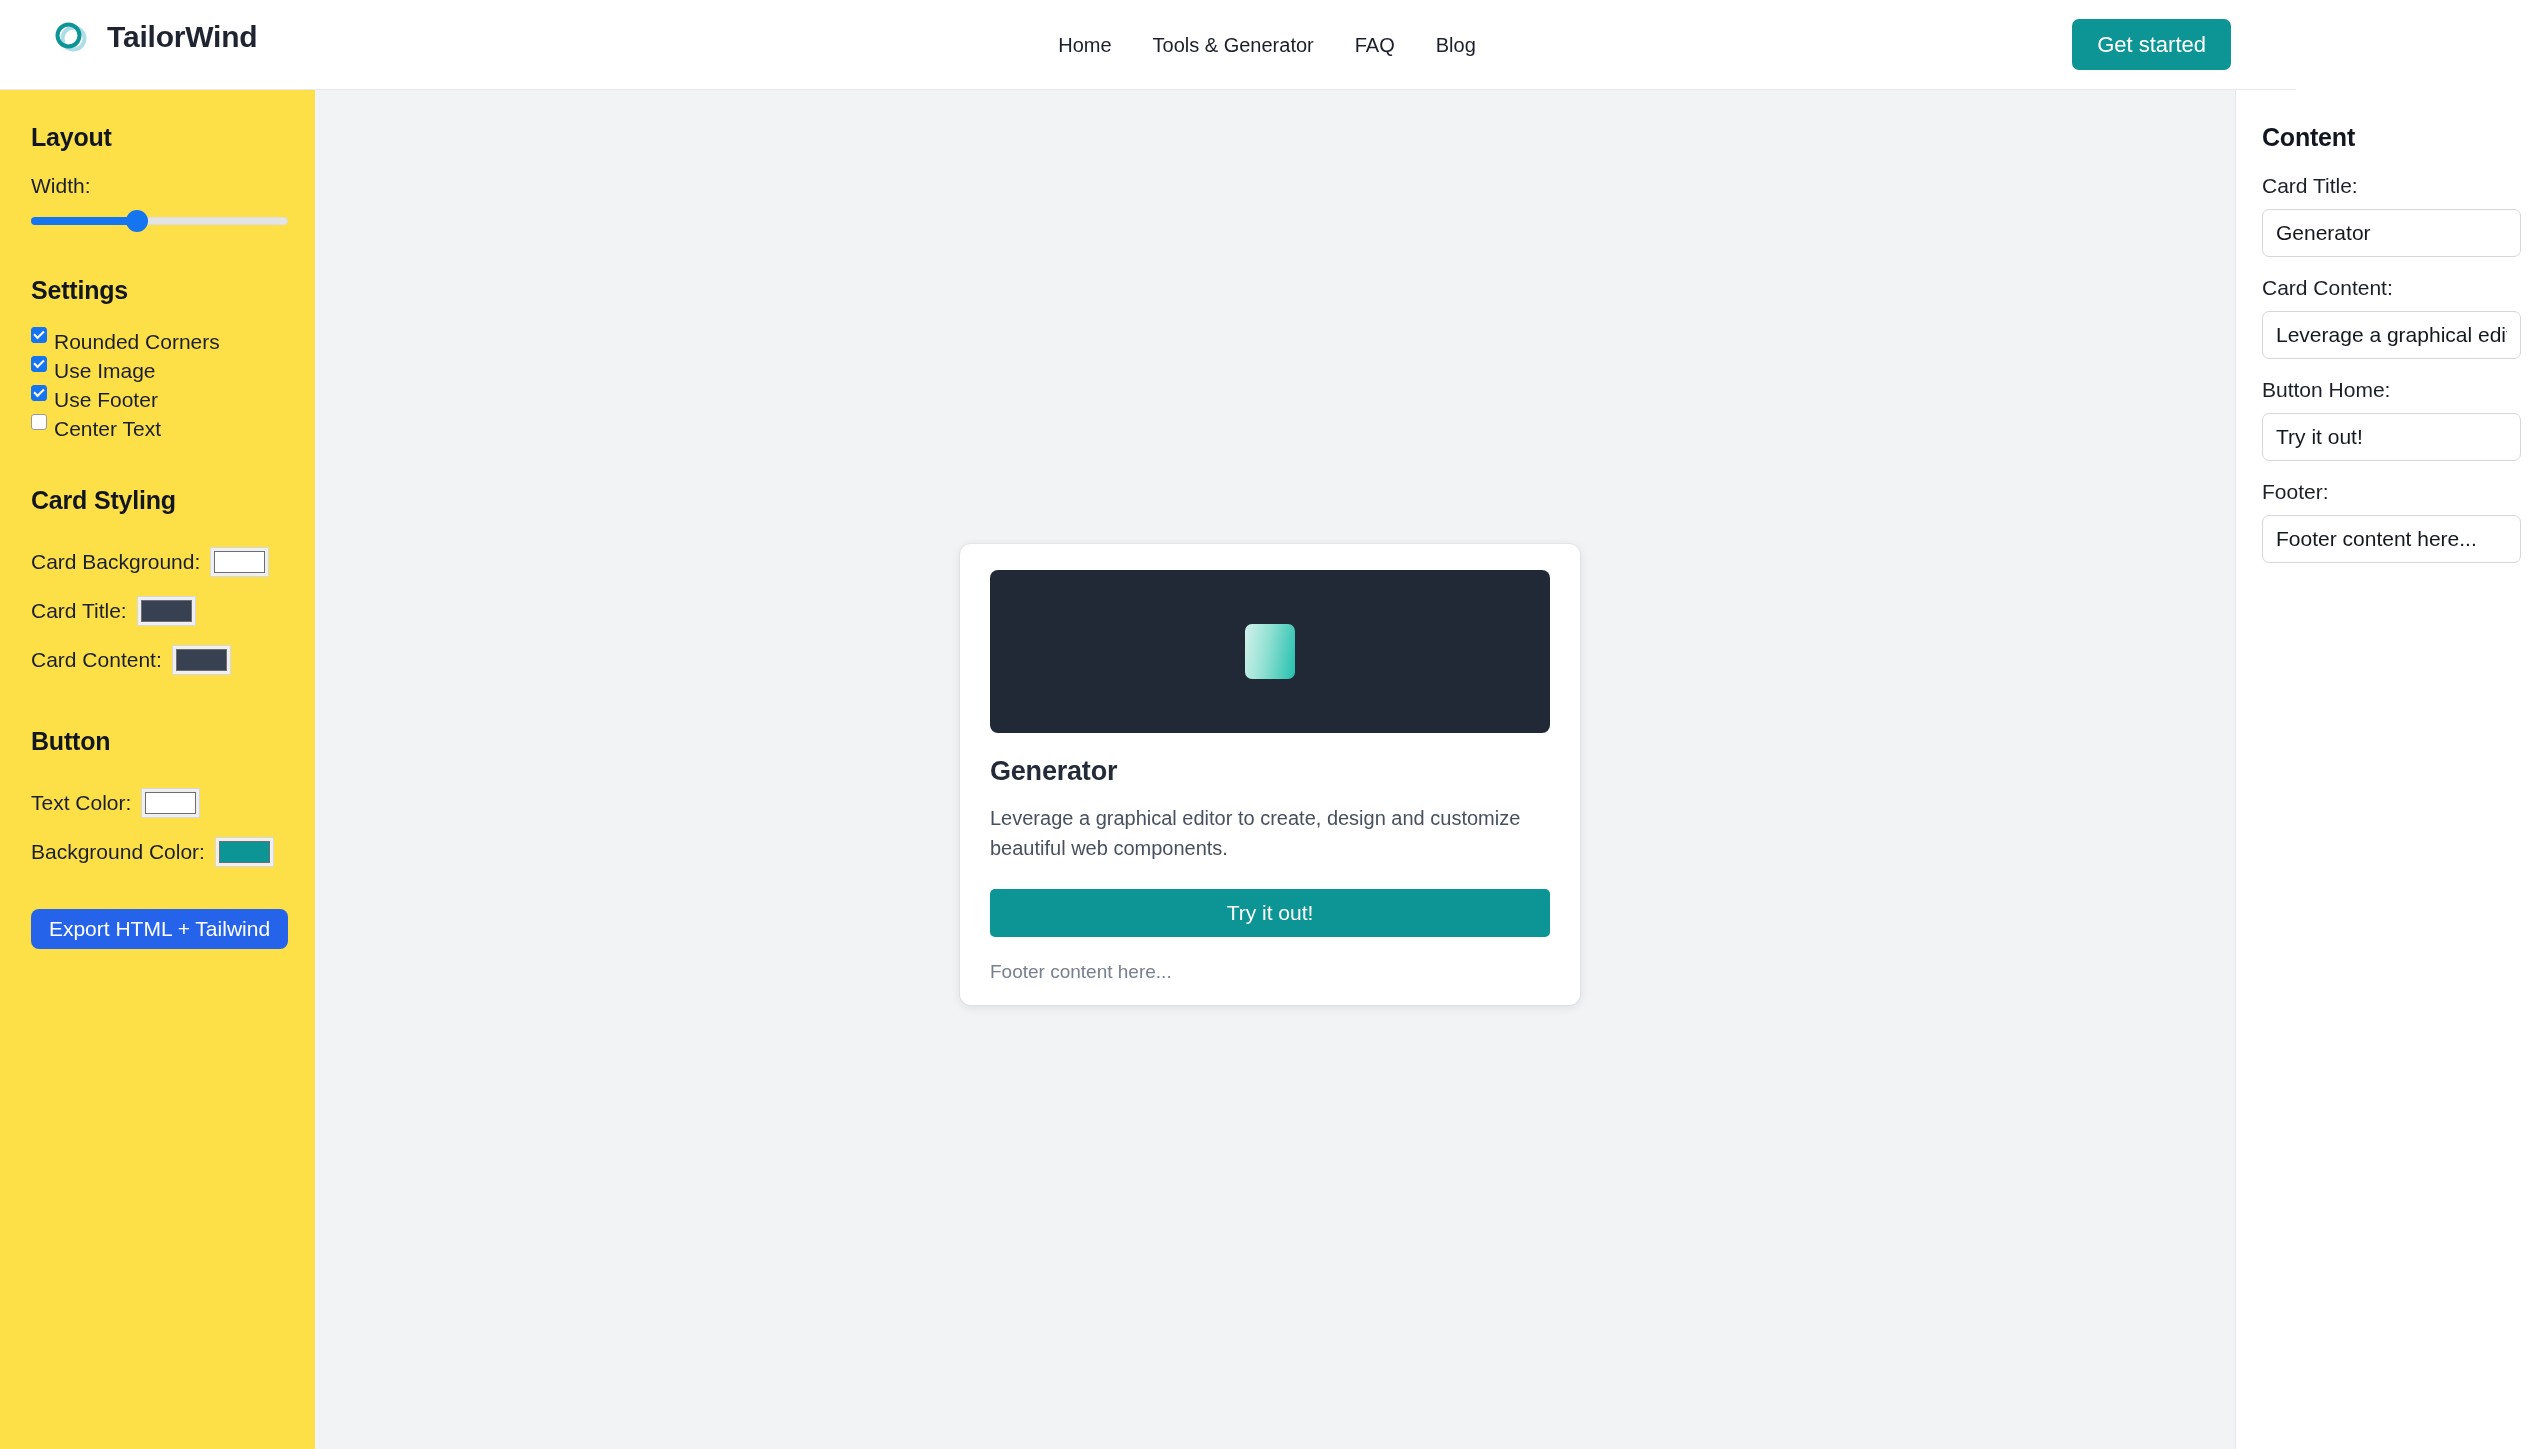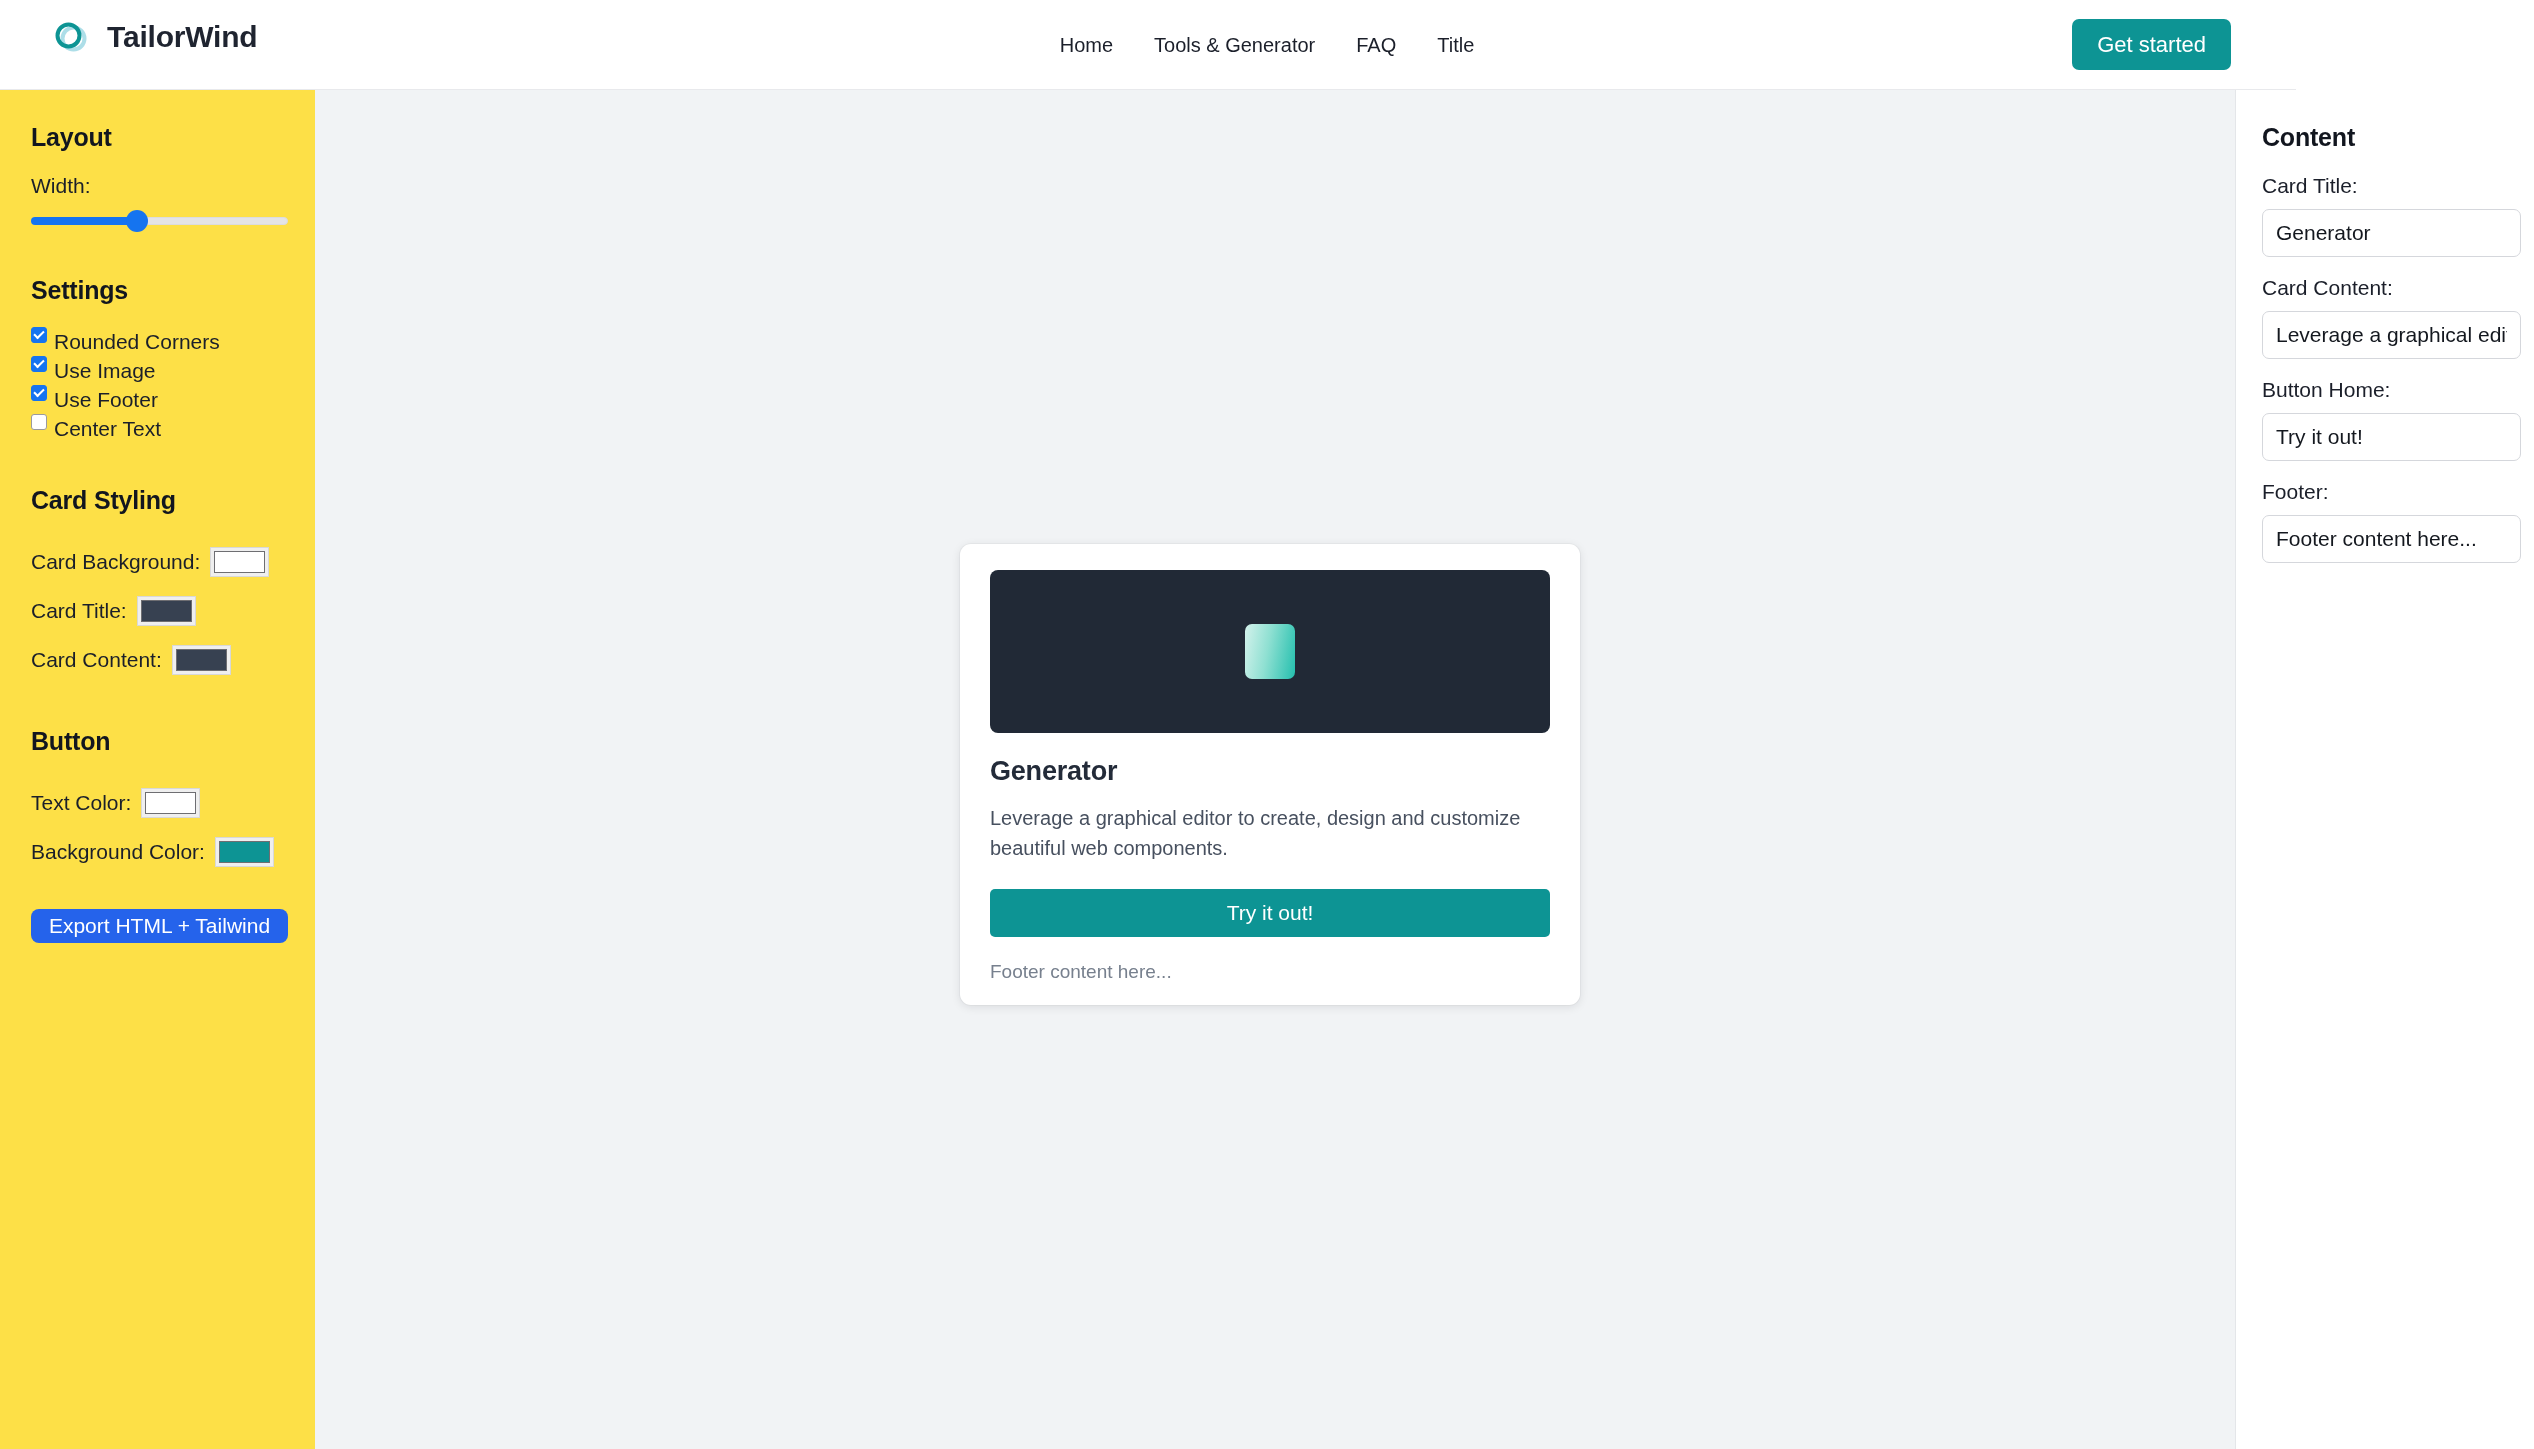--- a/index.html
+++ b/index.html
@@ -99,21 +99,21 @@
   .color-row { display: flex; align-items: center; gap: 10px; height: 49px; }
   .color-row .lbl { font-size: 21px; color: #1b1f2a; }
   .swatch-outer {
     background: #efefef; border: 1px solid #d8d8d8;
     padding: 3px; display: inline-block; line-height: 0;
   }
   .swatch { width: 51px; height: 22px; display: block; border: 1px solid #6e6e72; }
 
   #export-btn {
     margin-top: 33px;
-    width: 257px; height: 34px;
+    width: 257px; height: 40px;
     background: #2563eb; color: #fff;
     border: none; border-radius: 8px;
     font-family: "Liberation Sans", sans-serif;
     font-size: 21px; cursor: pointer;
   }
 
   
   #canvas {
     position: absolute; left: 315px; top: 90px;
     width: 1921px; height: 1359px;
@@ -187,21 +187,21 @@
       <circle cx="22.5" cy="21.5" r="11" fill="none" stroke="#9fd8e4" stroke-opacity="0.85" stroke-width="4"></circle>
       <circle cx="17.5" cy="18.5" r="11" fill="none" stroke="#0d9494" stroke-width="4"></circle>
     </svg>
     <span id="brand-name">TailorWind</span>
   </div>
 
   <nav id="mainnav">
     <a class="navlink" href="#">Home</a>
     <a class="navlink" href="#">Tools &amp; Generator</a>
     <a class="navlink" href="#">FAQ</a>
-    <a class="navlink" href="#">Title</a>
+    <a class="navlink" href="#">Blog</a>
   </nav>
 
   <button id="cta" style="background: rgb(13, 148, 148);">Get started</button>
 </div>
 
 <aside id="left-panel">
 
   <h2 class="panel-h">Layout</h2>
   <div class="field-label">Width:</div>
   <div id="width-slider-wrap">

